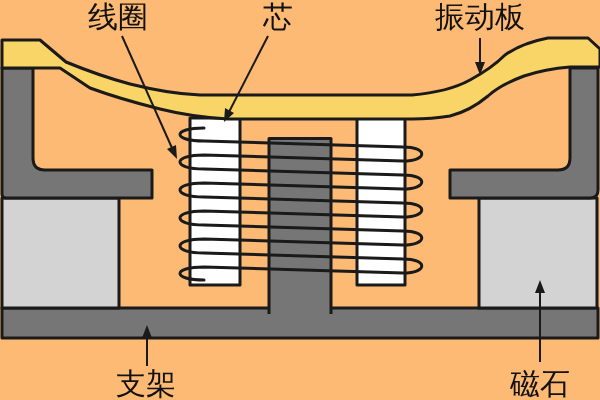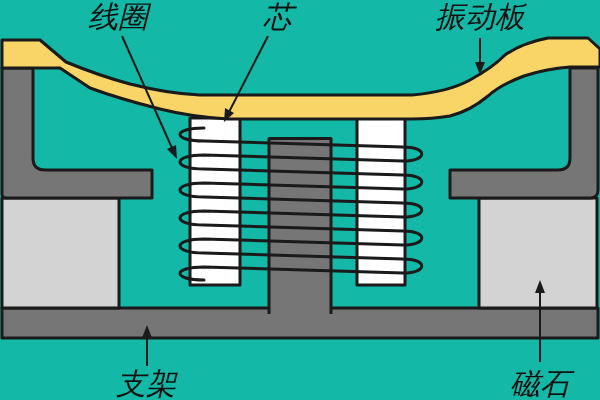--- a/index.html
+++ b/index.html
@@ -1,16 +1,16 @@
 <!DOCTYPE html>
 <html><head>
 <meta charset="utf-8">
 <style>
   html,body{margin:0;padding:0;background:#ffffff;}
-  #canvas{position:relative;width:600px;height:400px;background:#14b8a6;overflow:hidden;font-style:italic;}
+  #canvas{position:relative;width:600px;height:400px;background:#fdba74;overflow:hidden;}
   svg{display:block;}
   .outline{stroke:#1A1A1A;stroke-width:3;stroke-linejoin:round;}
   .nofill{fill:none;}
   .whitefill{fill:#ffffff;}
   .wire{fill:none;stroke:#1A1A1A;stroke-width:3;stroke-linecap:round;stroke-linejoin:round;}
   .arrow-line{stroke:#1A1A1A;stroke-width:2;fill:none;}
   .arrow-head{fill:#1A1A1A;stroke:none;}
   .lbl{font-family:"DejaVu Sans","Liberation Sans",sans-serif;font-size:30px;fill:#111111;text-anchor:middle;}
 </style>
 </head>

